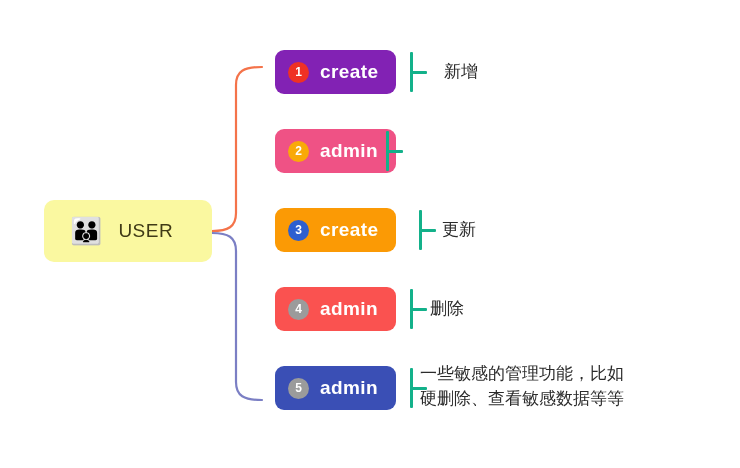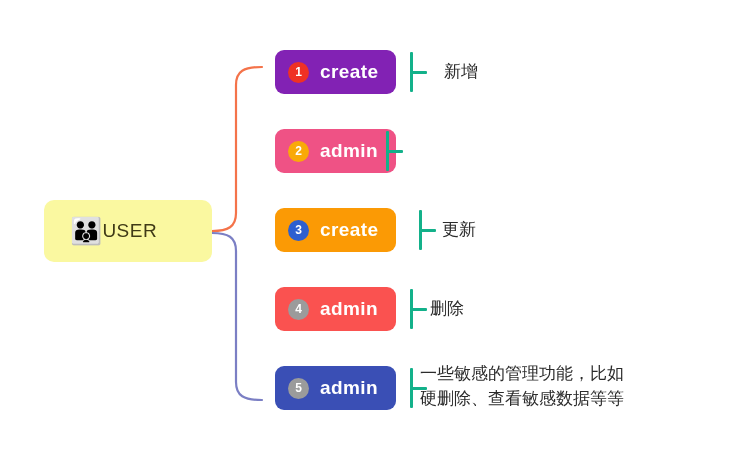--- a/index.html
+++ b/index.html
@@ -31,20 +31,21 @@
     align-items: center;
     padding-left: 26px;
     box-sizing: border-box;
   }
   .root-emoji {
     font-size: 26px;
     line-height: 1;
     font-family: "DejaVu Sans", sans-serif;
   }
   .root-label {
+    margin-left: 16px;
     font-size: 19px;
     letter-spacing: 0.5px;
     color: #3f3a16;
     font-family: "Liberation Sans", sans-serif;
   }
 
   
   #connectors {
     position: absolute;
     left: 0;

